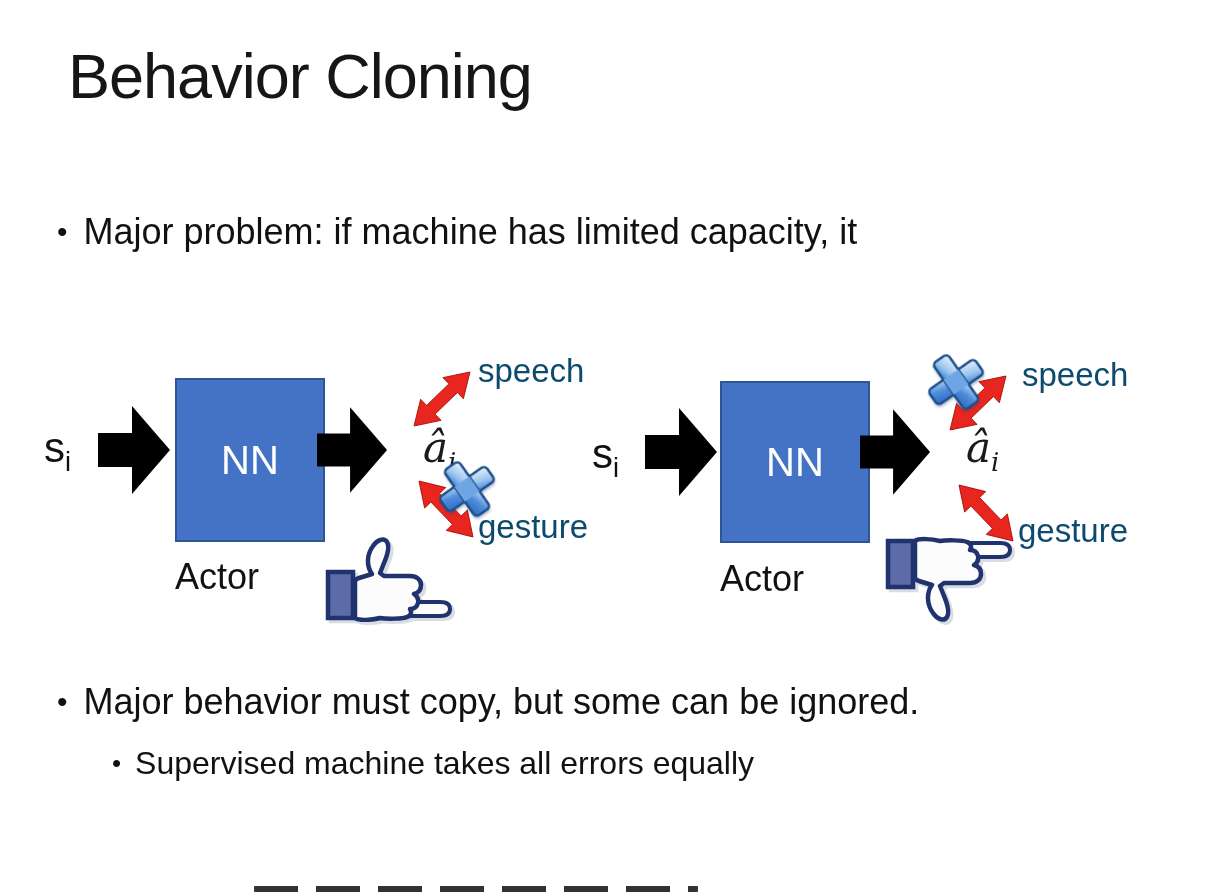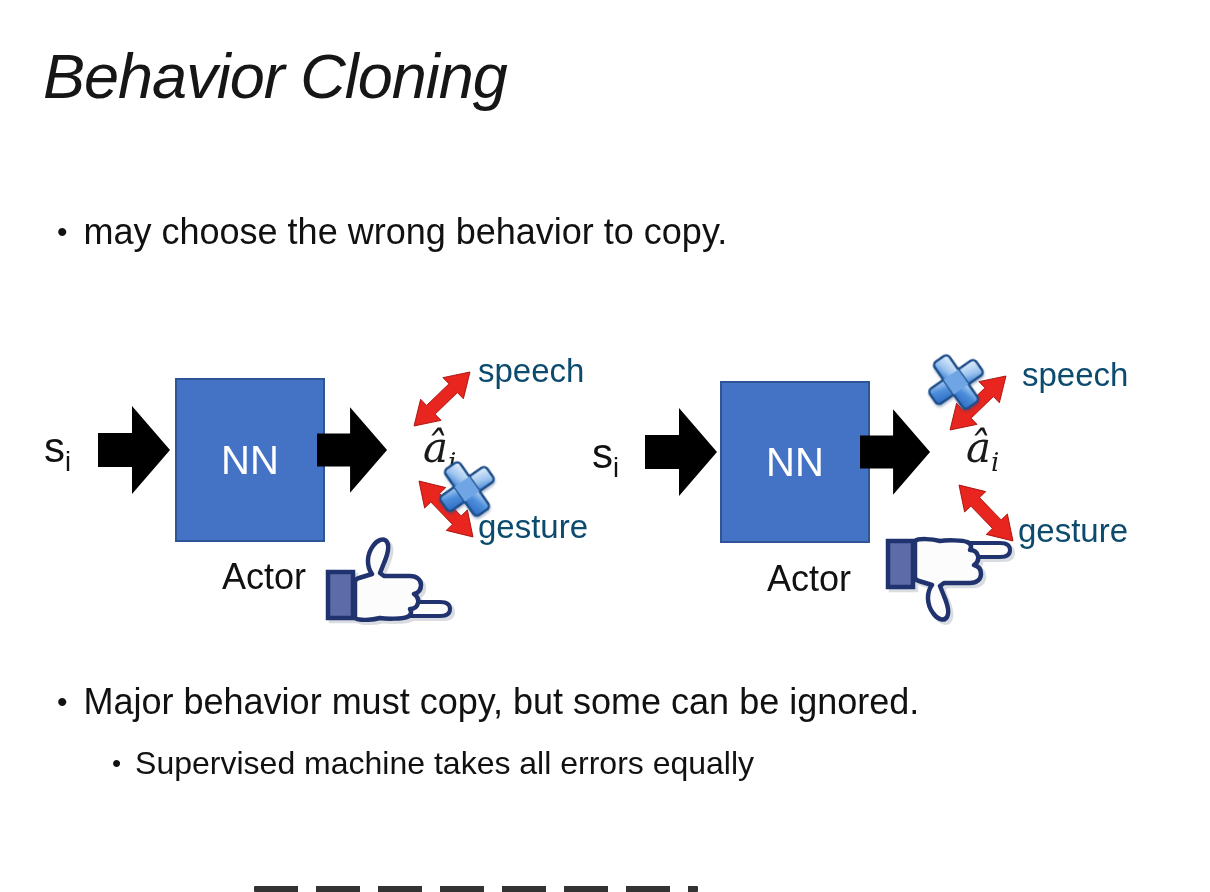--- a/index.html
+++ b/index.html
@@ -3,42 +3,42 @@
 <meta charset="utf-8">
 <style>
   html,body{margin:0;padding:0;background:#ffffff;}
   body{
     width:1210px;height:892px;position:relative;overflow:hidden;
     font-family:"Liberation Sans",sans-serif;color:#111;
   }
   .abs{position:absolute;}
 
   .slide-title{
-    left:43px;top:40px;font-size:63px;font-weight:300;
-    letter-spacing:-1px;color:#161616;white-space:nowrap;font-style:italic;
+    left:68px;top:40px;font-size:63px;font-weight:300;
+    letter-spacing:-1px;color:#161616;white-space:nowrap;
   }
 
   .bullet-row{display:flex;align-items:flex-start;white-space:nowrap;}
   .bullet-marker{font-size:30px;line-height:51px;margin-right:16px;color:#111;}
   .bullet-marker.small{font-size:26px;line-height:46px;margin-right:14px;}
   .bullet-text{font-size:36px;line-height:51px;color:#111;}
   .bullet-text.small{font-size:32px;line-height:46px;}
 
   .nn-box{
     width:150px;height:164px;background:#4472C4;border:2px solid #2F5597;
     display:flex;align-items:center;justify-content:center;box-sizing:border-box;
   }
   .nn-label{color:#ffffff;font-size:40px;}
 
   .state-label{font-size:42px;color:#111;text-align:right;}
   .state-label sub{font-size:27px;}
   .action-label{font-family:"DejaVu Serif","Liberation Serif",serif;font-style:italic;font-size:42px;color:#1a1a1a;margin-left:32px;}
   .action-label sub{font-size:26px;}
 
-  .actor-label{width:131px;text-align:right;font-size:36px;color:#111;}
+  .actor-label{width:131px;text-align:left;font-size:36px;color:#111;}
   .io-label{font-size:33px;color:#0c4a6e;white-space:nowrap;}
 
   .rot{transform-origin:50% 50%;}
   .hand-icon{filter:drop-shadow(3px 3px 0px #d9dce1);}
   .cross-icon-svg{filter:drop-shadow(1px 2px 1px rgba(40,70,120,.35));}
 
   .clipped-text-line{
     left:254px;top:886px;width:444px;height:6px;border-radius:1px;
     background:repeating-linear-gradient(90deg,#333 0px,#333 44px,transparent 44px,transparent 62px);
   }
@@ -55,21 +55,21 @@
       <stop offset="1" stop-color="#2B68C0"></stop>
     </linearGradient>
   </defs>
 </svg>
 
 <div class="abs slide-title">Behavior Cloning</div>
 
 <div class="abs bullet-row" style="left:57px;top:206px;">
   <span class="bullet-marker">•</span>
   <div>
-    <div class="bullet-text">may choose the wrong behavior to copy.</div>
+    <div class="bullet-text">Major problem: if machine has limited capacity, it</div>
   </div>
 </div>
 
 <div>
 
   <div class="abs state-label" style="left:44px;top:424px;"><span>s</span><sub>i</sub></div>
 
   <svg class="abs" style="left:98px;top:402px;" width="74" height="96" viewBox="0 0 74 96">
     <polygon points="0,31 34,31 34,4 72,48 34,92 34,65 0,65" fill="#000"></polygon>
   </svg>

